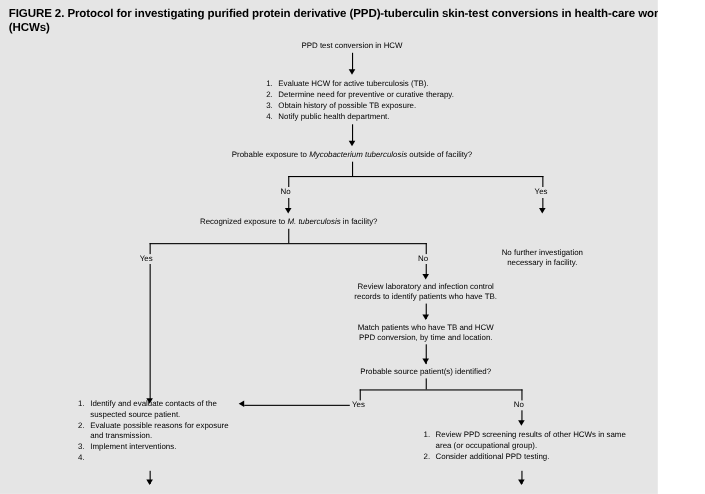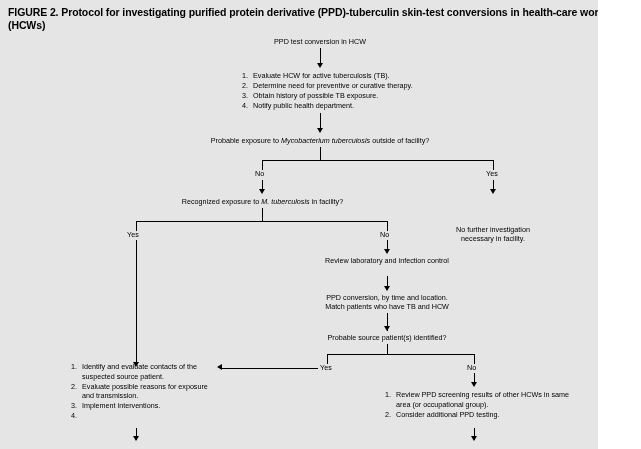--- a/index.html
+++ b/index.html
@@ -142,28 +142,29 @@
   <div class="blabel" style="left:380px;top:231px;">No</div>
 
   <div class="vline" style="left:136px;top:240px;height:125px;"></div>
   <div class="arrow-down" style="left:132.5px;top:362px;"></div>
 
   <div class="vline" style="left:387px;top:240px;height:11px;"></div>
   <div class="arrow-down" style="left:383.5px;top:249px;"></div>
 
   <div class="node multi" style="left:322px;top:256px;width:130px;">
     <div>Review laboratory and infection control</div>
+    <div>records to identify patients who have TB.</div>
   </div>
 
   <div class="vline" style="left:387px;top:276px;height:14px;"></div>
   <div class="arrow-down" style="left:383.5px;top:286px;"></div>
 
   <div class="node multi" style="left:322px;top:293px;width:130px;">
+    <div>Match patients who have TB and HCW</div>
     <div>PPD conversion, by time and location.</div>
-    <div>Match patients who have TB and HCW</div>
   </div>
 
   <div class="vline" style="left:387px;top:313px;height:18px;"></div>
   <div class="arrow-down" style="left:383.5px;top:326px;"></div>
 
   <div class="node" style="left:297px;top:333px;width:180px;">Probable source patient(s) identified?</div>
 
   <div class="vline" style="left:387px;top:344px;height:10px;"></div>
   <div class="hline" style="left:327px;top:354px;width:148px;"></div>
   <div class="vline" style="left:327px;top:354px;height:10px;"></div>

